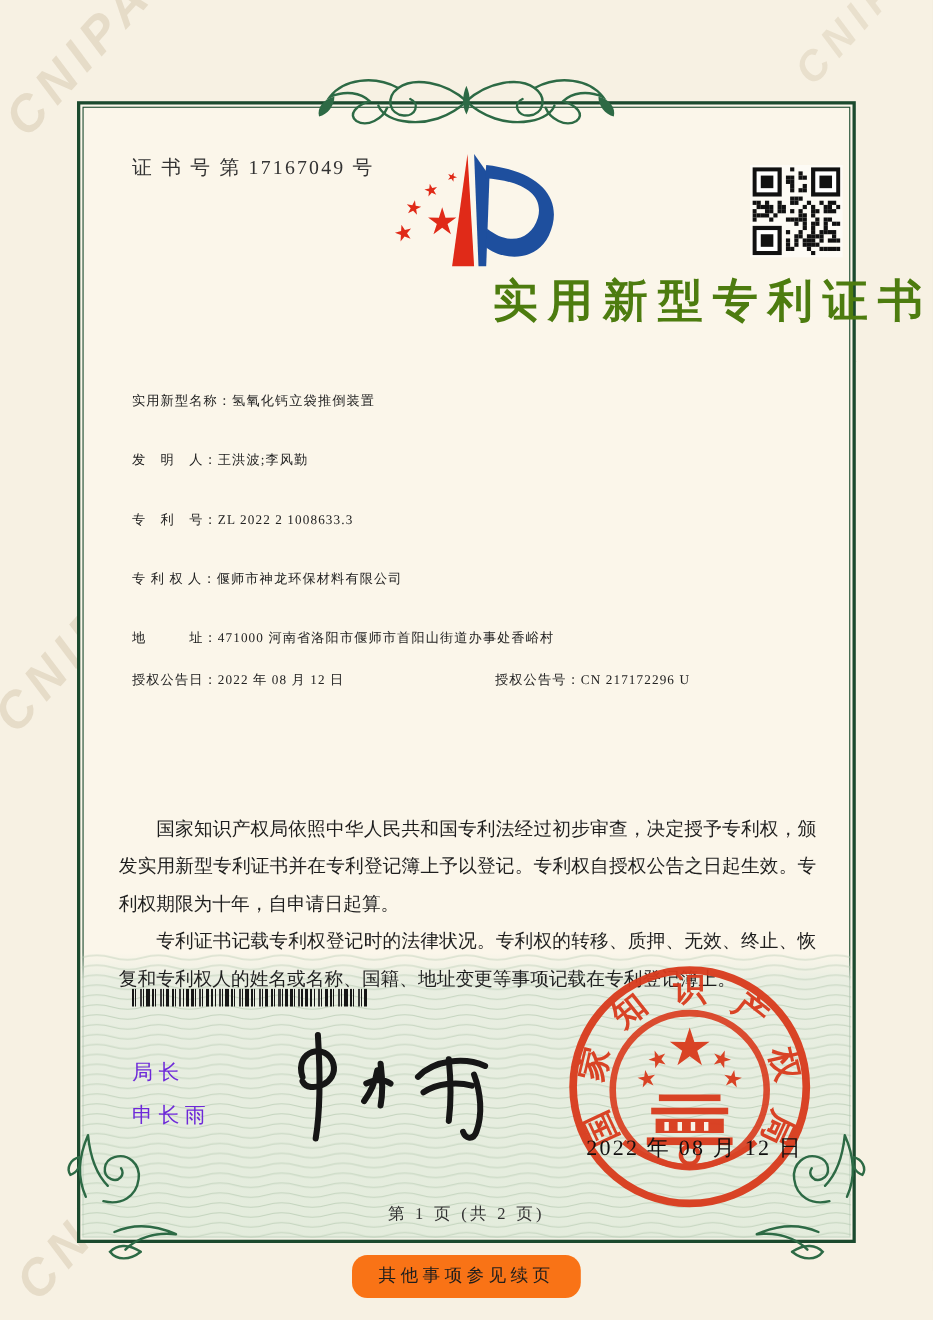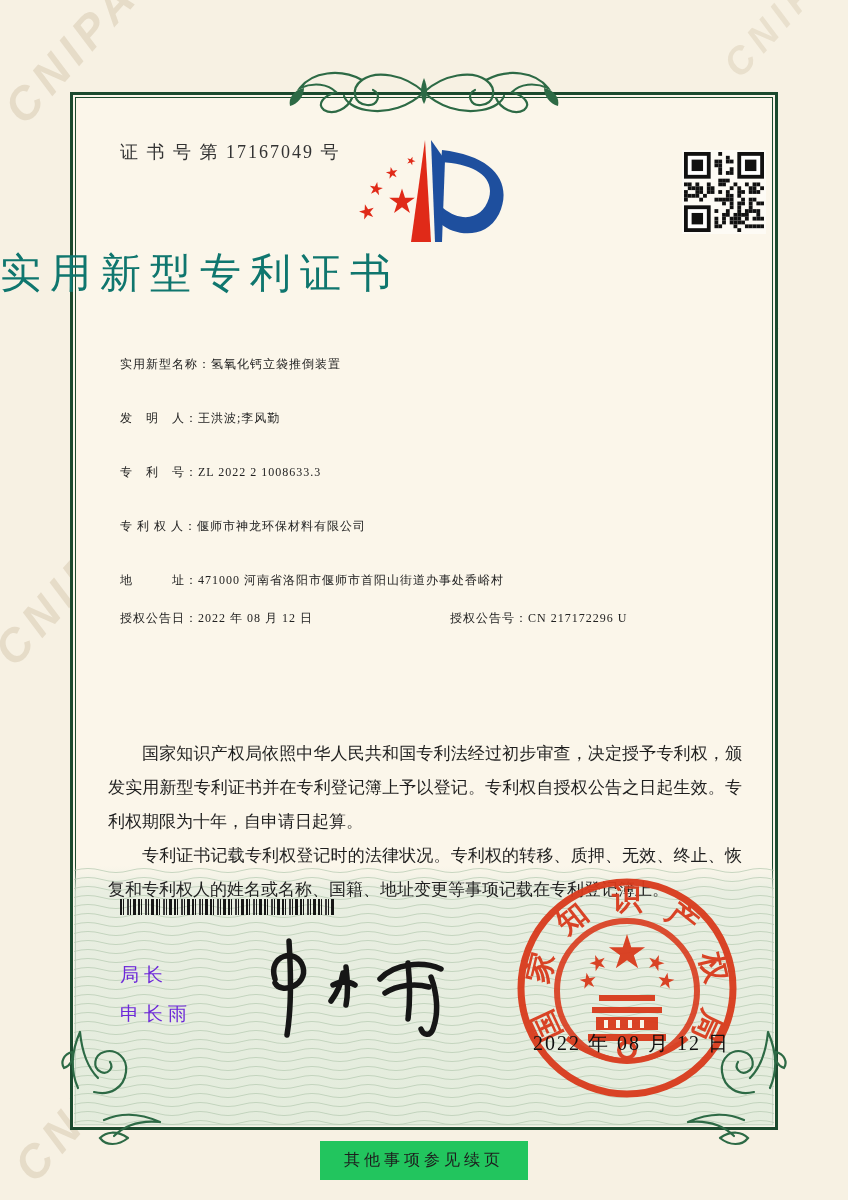--- a/index.html
+++ b/index.html
@@ -22,22 +22,22 @@
   .ornament .leaf{fill:#2d6a45;stroke:none;}
   #corner-right{transform:scaleX(-1);}
 
   .waveband{position:absolute;left:74px;top:866px;z-index:1;}
 
   .content{position:absolute;z-index:2;color:#222;}
 
   .cert-no{left:104px;top:140px;font-size:18px;letter-spacing:2px;color:#333;margin-left:16px;}
   .logo{left:345px;top:136px;}
   .qr{left:682px;top:150px;background:#fdfbf5;padding:2px;}
-  .title{left:0;right:0;top:246px;text-align:left;font-size:41px;font-weight:normal;
-         letter-spacing:9px;color:#0f766e;}
+  .title{left:0;right:0;top:246px;text-align:right;font-size:41px;font-weight:bold;
+         letter-spacing:9px;color:#4d7c0f;}
 
   .fields{left:120px;top:352px;width:620px;font-size:12px;letter-spacing:1px;}
   .field-row{margin-bottom:30px;line-height:24px;white-space:nowrap;}
   .field-row.addr{margin-bottom:14px;}
   .grant-row{position:relative;line-height:24px;}
   .grant-no{position:absolute;left:330px;top:0;}
 
   .paras{left:108px;top:694px;width:634px;font-size:17px;line-height:34px;
          text-align:justify;color:#1e1e1e;margin-top:43px;}
   .paras p{margin:0;text-indent:2em;}
@@ -55,22 +55,22 @@
   .signature{left:245px;top:933px;}
   .signature path{stroke:#161616;stroke-width:5.5;fill:none;stroke-linecap:round;stroke-linejoin:round;}
 
   .seal{left:512px;top:873px;opacity:.95;}
   .seal-ch{fill:#d93a1c;font-size:30px;font-weight:bold;text-anchor:middle;
            font-family:"Liberation Serif","DejaVu Serif",serif;}
   .seal-date{left:533px;top:1030px;font-size:20px;letter-spacing:2px;color:#101010;z-index:4;}
 
   .page-no{left:0;right:0;top:1094px;text-align:center;font-size:15px;letter-spacing:3px;color:#333;}
   .cont-note{position:absolute;left:50%;top:1141px;transform:translateX(-50%);
-             background:#22c55e;padding:9px 24px;font-size:16px;letter-spacing:4px;
-             color:#1d1d1d;z-index:2;}
+             background:#f97316;padding:9px 24px;font-size:16px;letter-spacing:4px;
+             color:#1d1d1d;z-index:2;border-radius:14px;}
 </style>
 </head>
 <body>
 
 <div class="page">
 
   <div class="wm" style="left:-16px;top:24px;">CNIPA</div>
   <div class="wm small" style="left:706px;top:-6px;">CNIPA</div>
   <div class="wm" style="left:628px;top:348px;">CNIPA</div>
   <div class="wm" style="left:-26px;top:566px;">CNIPA</div>
@@ -328,16 +328,17 @@
         <text x="115" y="36" transform="rotate(-38.33333333333333 115 115)" class="seal-ch">知</text>
         <text x="115" y="36" transform="rotate(0 115 115)" class="seal-ch">识</text>
         <text x="115" y="36" transform="rotate(38.33333333333334 115 115)" class="seal-ch">产</text>
         <text x="115" y="36" transform="rotate(76.66666666666669 115 115)" class="seal-ch">权</text>
         <text x="115" y="36" transform="rotate(115 115 115)" class="seal-ch">局</text>
       </g>
   </svg>
 
   <div class="content seal-date" style="position:absolute;">2022 年 08 月 12 日</div>
 
+  <div class="content page-no" style="position:absolute;">第 1 页 (共 2 页)</div>
 
   <div class="cont-note">其他事项参见续页</div>
 
 </div>
 
 </body></html>

